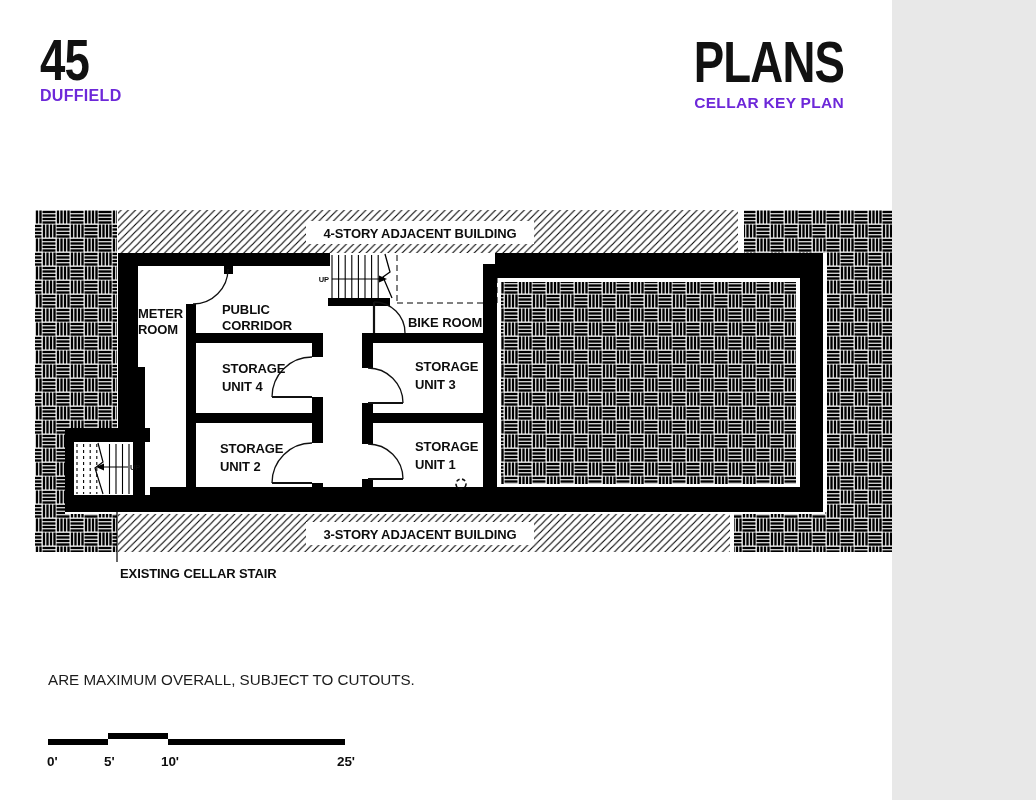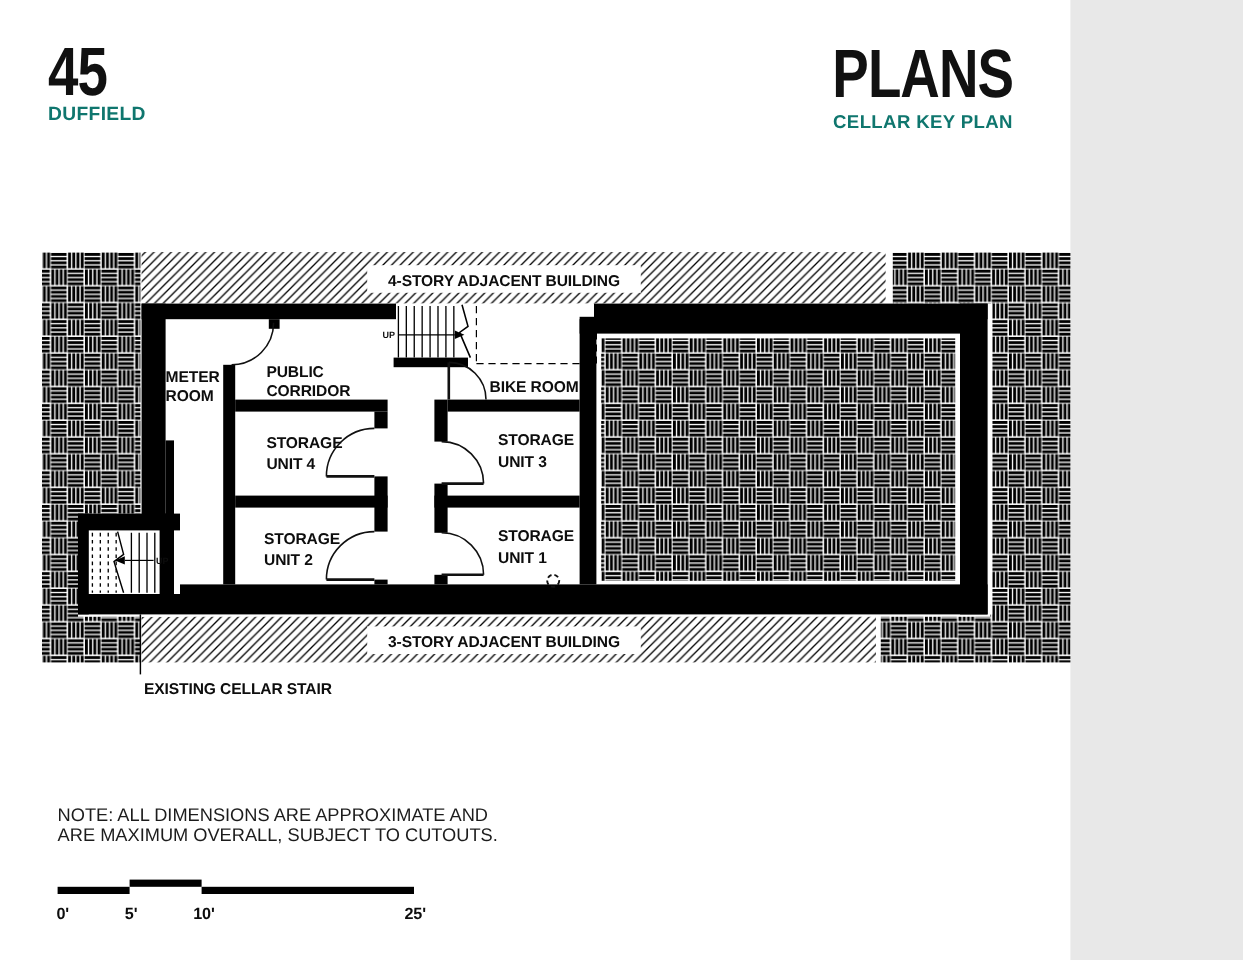--- a/index.html
+++ b/index.html
@@ -2,21 +2,21 @@
 <html><head>
 <meta charset="utf-8">
 <style>
   html,body{margin:0;padding:0;background:#e8e8e8;}
   .sheet{position:relative;width:892px;height:800px;background:#ffffff;overflow:hidden;
          font-family:"Liberation Sans",sans-serif;color:#0d0d0d;}
   .abs{position:absolute;}
   .big-title{font-weight:bold;font-size:57px;line-height:1;transform:scaleX(0.8);letter-spacing:-1px;color:#111;}
   #project-number{left:40px;top:32px;transform-origin:left top;}
   #sheet-title{right:48px;top:34px;transform-origin:right top;text-align:right;}
-  .sub-title{font-weight:bold;font-size:16px;letter-spacing:0.3px;color:#0f766e;}
+  .sub-title{font-weight:bold;font-size:16px;letter-spacing:0.3px;color:#6d28d9;}
   #project-name{left:40px;top:87px;}
   #sheet-subtitle{right:48px;top:94px;text-align:right;font-size:15.5px;}
   #plan-svg{left:0;top:0;}
   svg text{font-family:"Liberation Sans",sans-serif;font-weight:bold;fill:#0d0d0d;letter-spacing:-0.1px;}
   .room-lbl{font-size:13px;}
   .band-lbl{font-size:13px;text-anchor:middle;}
   .tiny-lbl{font-size:7.5px;}
   .scale-lbl{font-size:13.5px;}
   #note-block{left:48px;top:672px;width:430px;font-size:15.2px;line-height:16.8px;color:#1c1c1c;font-weight:normal;}
 </style>
@@ -187,17 +187,16 @@
     <g>
       <circle cx="935" cy="730" r="27" fill="none" stroke="#000" stroke-width="1.6"></circle>
       <line x1="927" y1="704" x2="943" y2="756" stroke="#000" stroke-width="1.4"></line>
       <line x1="909" y1="737" x2="961" y2="723" stroke="#000" stroke-width="1.4"></line>
       <line x1="927" y1="704" x2="935" y2="730" stroke="#000" stroke-width="4.5"></line>
       <text x="923" y="697" text-anchor="middle" style="font-size:24px;">N</text>
     </g>
   </svg>
 
   <div class="abs" id="note-block">
-    <div>NOTE: ALL DIMENSIONS ARE APPROXIMATE AND</div>
     <div>ARE MAXIMUM OVERALL, SUBJECT TO CUTOUTS.</div>
   </div>
 
 </div>
 
 </body></html>

